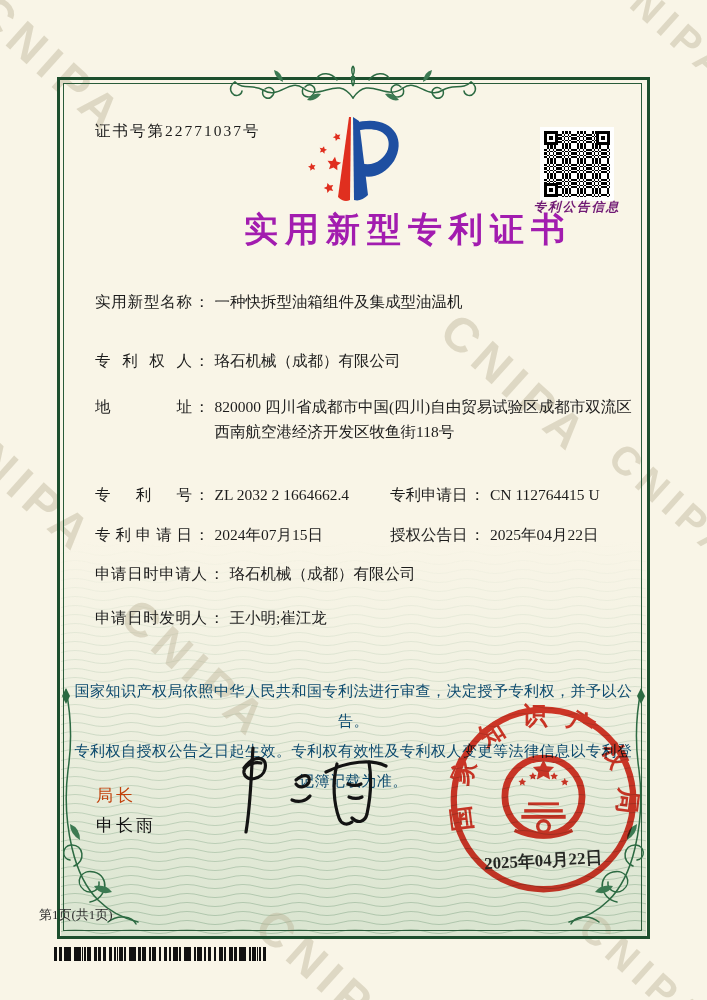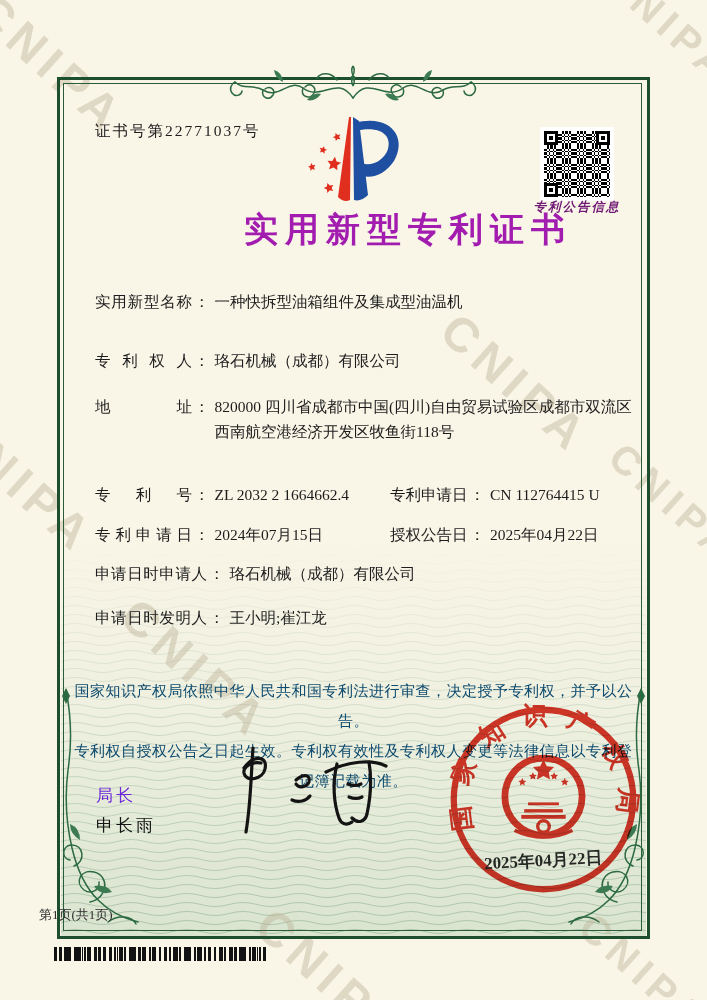--- a/index.html
+++ b/index.html
@@ -63,21 +63,21 @@
   .colon{margin:0 5px 0 2px;vertical-align:top;}
   .val{display:inline-block;vertical-align:top;}
   .val.wrap{width:432px;}
   .col2{position:absolute;left:295px;top:0;white-space:nowrap;}
   
   .statement{
     position:absolute;left:68px;top:676px;width:571px;text-align:center;
     font-size:15px;line-height:30px;color:#0c4a6e;letter-spacing:.5px;
   }
   
-  .signer-title{position:absolute;left:96px;top:784px;font-family:"Liberation Sans","DejaVu Sans",sans-serif;font-size:17px;letter-spacing:3px;color:#6d28d9;}
+  .signer-title{position:absolute;left:96px;top:784px;font-family:"Liberation Sans","DejaVu Sans",sans-serif;font-size:17px;letter-spacing:3px;color:#c2410c;}
   .signer-name{position:absolute;left:96px;top:814px;font-family:"Liberation Sans","DejaVu Sans",sans-serif;font-size:17px;letter-spacing:3px;color:#141414;}
   .signature{position:absolute;left:200px;top:744px;width:200px;height:95px;}
   
   .seal{position:absolute;left:447px;top:703px;width:193px;height:193px;opacity:.93;mix-blend-mode:multiply;}
   
   .page-footer{position:absolute;left:39px;top:906px;width:593px;font-size:13px;color:#2e2e2e;}
   .barcode{
     position:absolute;left:54px;top:947px;width:214px;height:14px;
     background:
       repeating-linear-gradient(90deg,#121212 0 2px,transparent 2px 5px),

